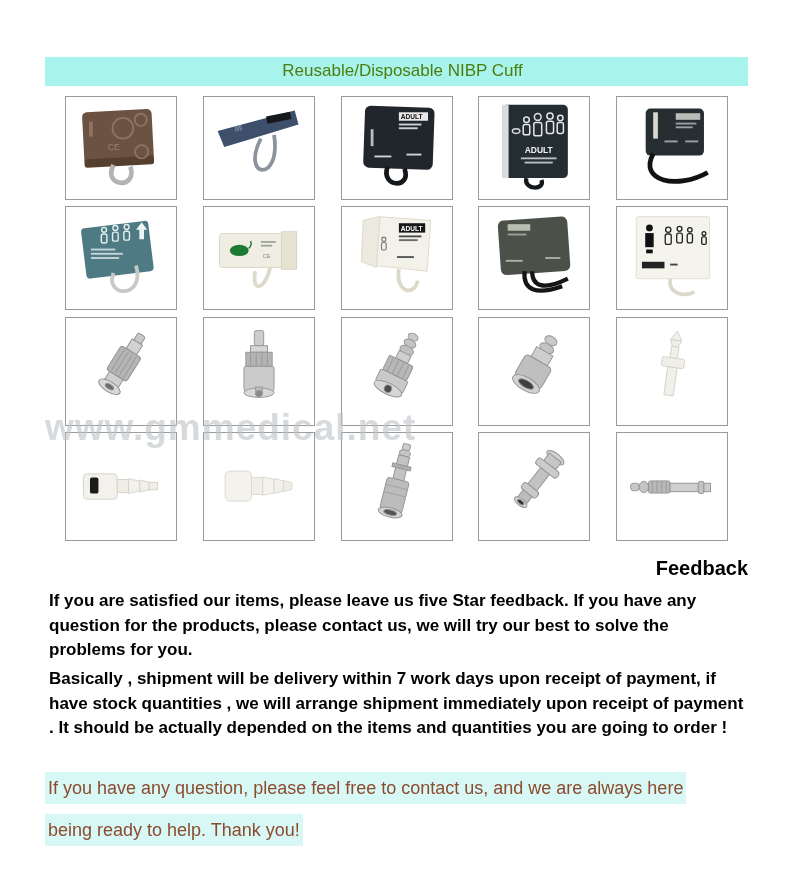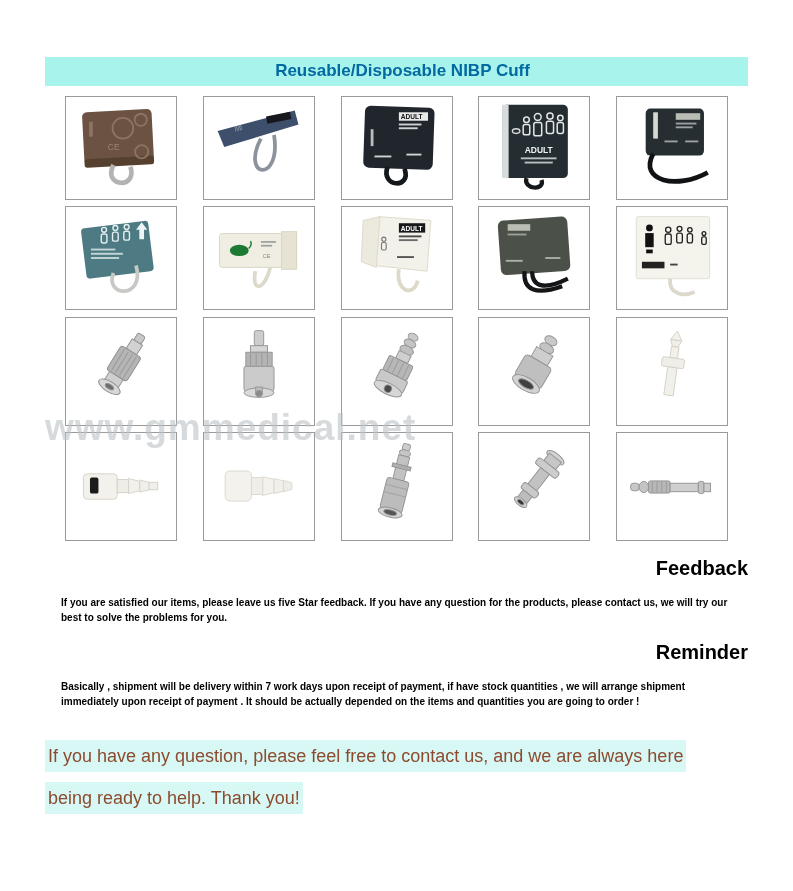--- a/index.html
+++ b/index.html
@@ -13,24 +13,24 @@
   body {
     width: 793px;
     font-family: "Liberation Sans", sans-serif;
     color: #000;
   }
   .page { padding: 57px 45px 30px 45px; }
 
   .banner {
     background: var(--banner-bg);
     text-align: center;
-    font-weight: bold;
+    font-weight: normal;
     font-size: 17px;
     padding: 4px 0 5px 12px;
-    color: #0369a1;
+    color: #4d7c0f;
   }
   .banner + .grid { margin-top: 10px; }
 
   .grid {
     position: relative;
     display: grid;
     grid-template-columns: repeat(5, 112px);
     justify-content: space-between;
     row-gap: 6px;
     padding: 0 20px;
@@ -63,24 +63,24 @@
     pointer-events: none;
     white-space: nowrap;
   }
   h2.sec-heading {
     font-size: 20px;
     font-weight: bold;
     margin: 16px 0 9px 0;
     text-align: right;
   }
   p.sec-body {
-    font-size: 10px;
+    font-size: 17px;
     font-weight: bold;
     line-height: 1.45;
-    margin: 16px;
+    margin: 4px;
   }
   p.contact {
     margin: 26px 0 0 0;
     font-size: 18px;
     color: var(--highlight-text);
     line-height: 2.35;
   }
   .hl {
     background: var(--highlight-bg);
     padding: 6px 3px;
@@ -412,21 +412,20 @@
           <rect x="78" y="44" width="6" height="13" rx="2" fill="#c4c4c4"></rect>
           <rect x="84" y="46" width="7" height="9" fill="#cdcdcd"></rect>
         </g>
       </svg>
     </div>
   </div>
 
   <h2 class="sec-heading">Feedback</h2>
   <p class="sec-body">If you are satisfied our items, please leave us five Star feedback. If you have any question for the products, please contact us, we will try our best to solve the problems for you.</p>
 
-  <h2 class="sec-heading">Reminder</h2>
   <p class="sec-body">Basically , shipment will be delivery within 7 work days upon receipt of payment, if have stock quantities , we will arrange shipment immediately upon receipt of payment . It should be actually depended on the items and quantities you are going to order !</p>
 
   <p class="contact">
     <span class="hl">If you have any question, please feel free to contact us, and we are always here</span><br>
     <span class="hl">being ready to help. Thank you!</span>
   </p>
 
 </div>
 
 </body></html>

